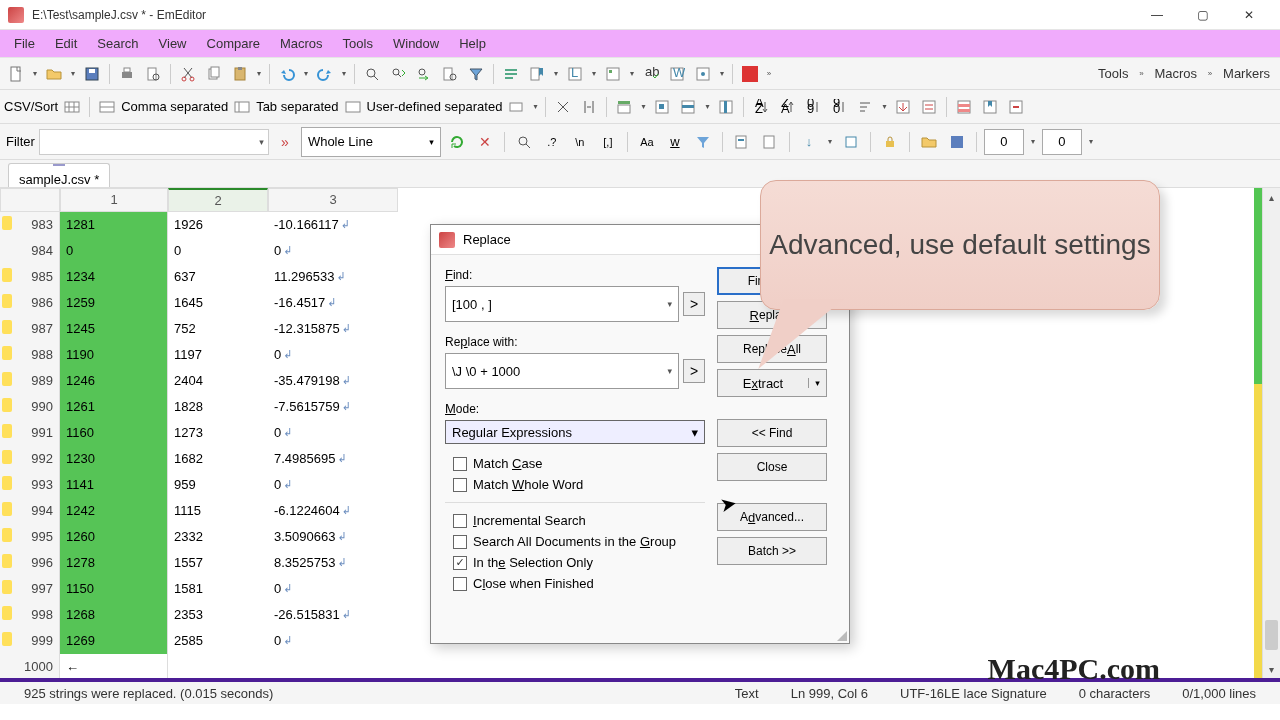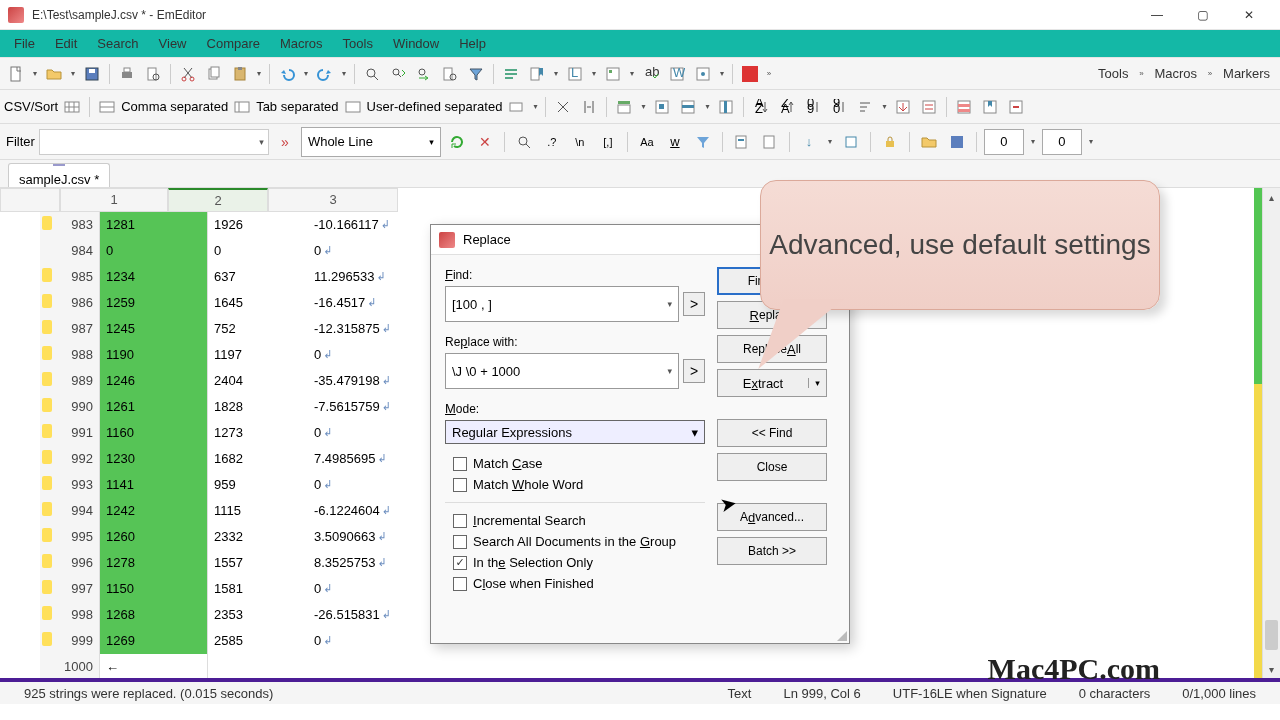--- a/index.html
+++ b/index.html
@@ -5,21 +5,21 @@
 * { margin: 0; padding: 0; box-sizing: border-box; font-family: "Segoe UI", Tahoma, sans-serif; font-size: 13px; }
 body { width: 1280px; height: 720px; background: #fff; overflow: hidden; position: relative; }
 
 
 .titlebar { height: 30px; background: #fff; display: flex; align-items: center; padding: 0 8px; border-bottom: 1px solid #e5e5e5; }
 .titlebar .app-icon { width: 16px; height: 16px; background: linear-gradient(135deg,#c44,#e88); margin-right: 8px; border-radius: 2px; }
 .titlebar .title { flex: 1; color: #333; font-size: 12px; }
 .titlebar .win-btn { width: 46px; height: 30px; display: flex; align-items: center; justify-content: center; color: #333; font-size: 12px; }
 
 
-.menubar { height: 28px; display: flex; align-items: center; padding: 0 4px; background: #14b8a6; border-bottom: 1px solid #e5e5e5; }
+.menubar { height: 28px; display: flex; align-items: center; padding: 0 4px; background: #f0abfc; border-bottom: 1px solid #e5e5e5; }
 .menubar .menu-item { padding: 4px 10px; color: #333; }
 
 
 .toolbar { height: 32px; display: flex; align-items: center; padding: 0 4px; background: #f5f5f5; border-bottom: 1px solid #ddd; gap: 2px; }
 .tbtn { width: 24px; height: 24px; display: flex; align-items: center; justify-content: center; border: 1px solid transparent; border-radius: 2px; }
 .tbtn svg { width: 16px; height: 16px; }
 .tsep { width: 1px; height: 20px; background: #ccc; margin: 0 3px; }
 .tdrop { width: 10px; height: 24px; display: flex; align-items: center; justify-content: center; font-size: 8px; color: #555; }
 .toolbar .lbl { padding: 0 6px; color: #333; white-space: nowrap; }
 .toolbar .red-sq { width: 16px; height: 16px; background: #d33; }
@@ -42,21 +42,21 @@
 
 
 .gridwrap { position: relative; background: #fff; height: 490px; display: flex; }
 .grid { flex: 1; display: flex; flex-direction: column; overflow: hidden; }
 .col-headers { display: flex; height: 24px; }
 .col-headers .gutter-h { width: 60px; border: 1px solid #ddd; background: #f5f5f5; }
 .col-headers .ch { border: 1px solid #ddd; background: #f5f5f5; display: flex; align-items: center; justify-content: center; color: #555; }
 .ch1 { width: 108px; }
 .ch2 { width: 100px; background: #eaf2e8 !important; border-top: 2px solid #2a8a2a !important; }
 .ch3 { width: 130px; }
-.rows { overflow: hidden; margin-left: 40px; }
+.rows { overflow: hidden; }
 .row { display: flex; height: 26px; }
 .row .gutter { width: 60px; display: flex; align-items: center; justify-content: flex-end; padding-right: 6px; background: #f5f5f5; border-right: 1px solid #ddd; color: #444; position: relative; }
 .row .gutter .mark { position: absolute; left: 2px; top: 4px; width: 10px; height: 14px; background: #ffe05a; border-radius: 2px; }
 .row .c { display: flex; align-items: center; padding: 0 6px; }
 .row .c1 { width: 108px; background: #56c456; color: #000; border-right: 1px solid #ddd; }
 .row .c2 { width: 100px; background: #fff; }
 .row .c3 { width: 130px; background: #fff; }
 .row .newline { color: #6c8ebf; font-size: 11px; margin-left: 2px; }
 .row.row1000 .c1 { background: #fff; }
 
@@ -662,21 +662,21 @@
       </div>
     <div class="arrow" style="position:absolute;bottom:0;left:0;right:0;">▾</div>
   </div>
 </div>
 
 <div class="statusbar">
   <div class="seg">925 strings were replaced. (0.015 seconds)</div>
   <div class="spacer"></div>
   <div class="seg">Text</div>
   <div class="seg">Ln 999, Col 6</div>
-  <div class="seg">UTF-16LE when Signature</div>
+  <div class="seg">UTF-16LE lace Signature</div>
   <div class="seg">0 characters</div>
   <div class="seg">0/1,000 lines</div>
 </div>
 
 <div class="dialog">
   <div class="dlg-titlebar">
     <div class="dlg-icon"></div>
     <div class="dlg-title">Replace</div>
     <div class="dlg-help">?</div>
   </div>

